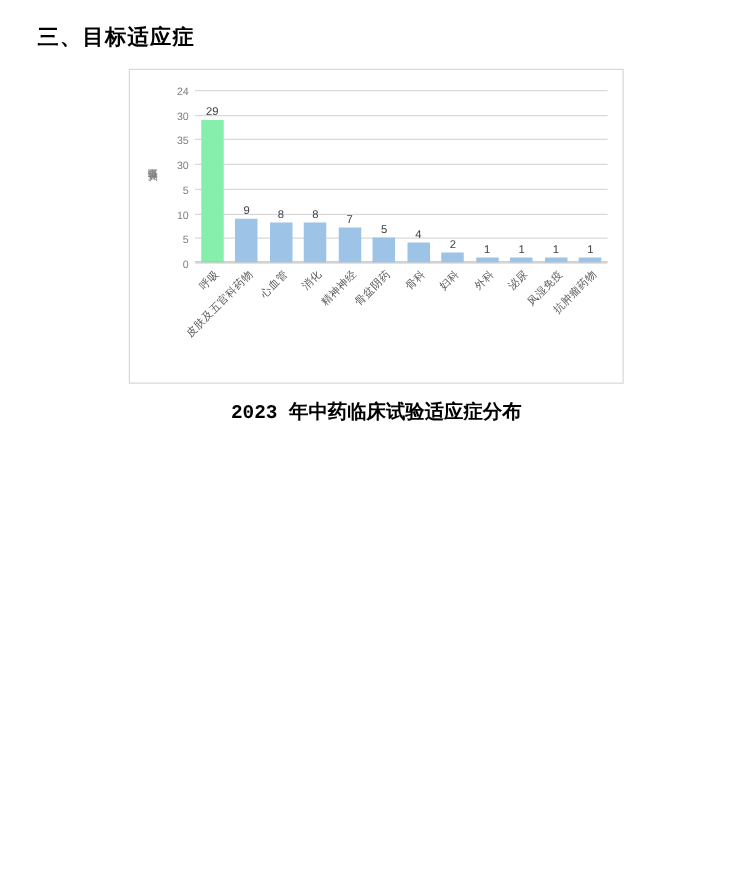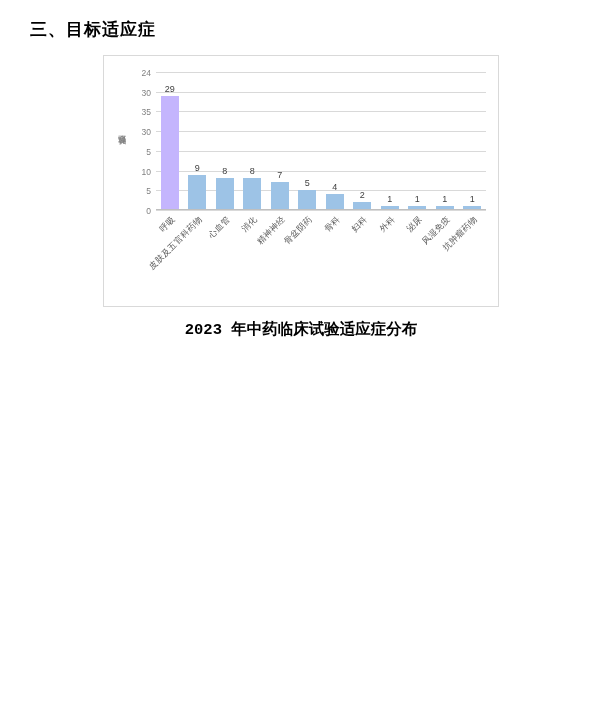--- a/index.html
+++ b/index.html
@@ -187,21 +187,21 @@
             </div>
             <div class="gridline" style="top: 19.7143px;">
               <span class="y-tick">30</span>
             </div>
             <div class="gridline" style="top: 0px;">
               <span class="y-tick">24</span>
             </div>
           </div>
         <div class="bars" id="bars">
             <div class="bar-slot">
-              <div class="bar" style="height: 114.343px; background: #c4b5fd;">
+              <div class="bar" style="height: 114.343px; background: #86efac;">
                 <span class="bar-label">29</span>
               </div>
             </div>
             <div class="bar-slot">
               <div class="bar" style="height: 35.4857px; background: rgb(157, 195, 230);">
                 <span class="bar-label">9</span>
               </div>
             </div>
             <div class="bar-slot">
               <div class="bar" style="height: 31.5429px; background: rgb(157, 195, 230);">

